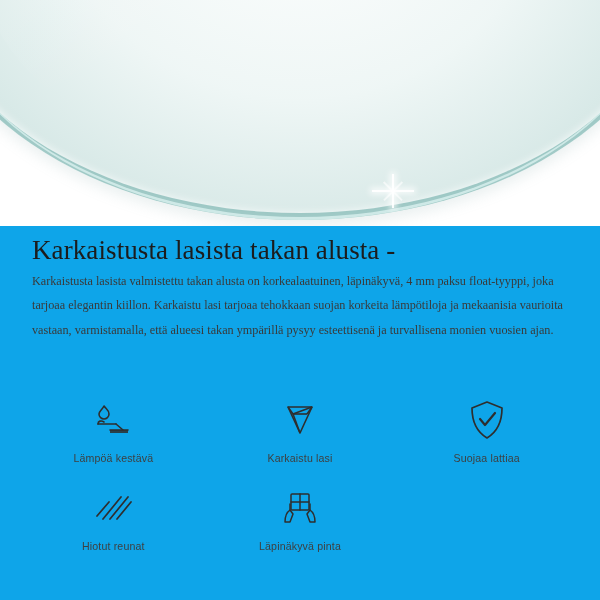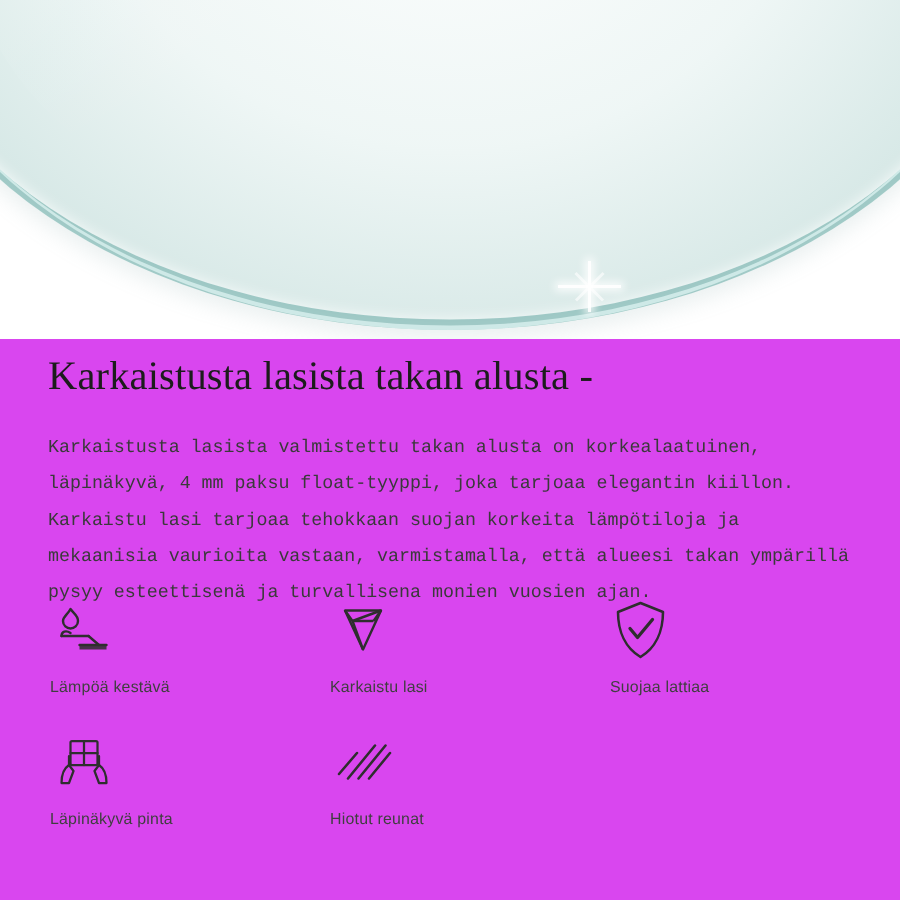--- a/index.html
+++ b/index.html
@@ -8,21 +8,21 @@
     height: 600px;
     overflow: hidden;
     background: #ffffff;
     font-family: "Liberation Sans", sans-serif;
   }
 
   .page {
     position: relative;
     width: 600px;
     height: 600px;
-    background: #d946ef;
+    background: #0ea5e9;
     overflow: hidden;
   }
 
   
   .hero {
     position: absolute;
     top: 0; left: 0;
     width: 600px;
     height: 226px;
     overflow: hidden;
@@ -126,22 +126,21 @@
   .headline {
     font-family: "Liberation Serif", serif;
     font-size: 27px;
     line-height: 1.36;
     color: #1c1c1c;
     font-weight: 400;
     letter-spacing: 0.1px;
   }
 
   .body-copy {
-    margin-top: 17px;
-    font-family: Liberation Mono, monospace;
+    font-family: Liberation Serif, serif;
     font-size: 12.2px;
     line-height: 2.0;
     color: #3a3a3a;
     width: 536px;
   }
 
   
   .features {
     position: absolute;
     top: 400px;
@@ -149,21 +148,21 @@
     width: 560px;
     display: grid;
     grid-template-columns: repeat(3, 1fr);
     grid-template-rows: 88px 88px;
     justify-items: center;
   }
 
   .feature {
     display: flex;
     flex-direction: column;
-    align-items: flex-start;
+    align-items: center;
     width: 160px;
   }
 
   .feature-icon {
     height: 40px;
     display: flex;
     align-items: center;
     justify-content: center;
   }
 
@@ -233,47 +232,47 @@
     </div>
 
     <div class="feature">
       <div class="feature-icon">
         <svg width="40" height="42" viewBox="0 0 40 42">
           <path d="M20 3 L35 9 C35 22, 30 33, 20 39 C10 33, 5 22, 5 9 Z" fill="none" stroke="#2e2e2e" stroke-width="1.7" stroke-linejoin="round"></path>
           <path d="M13 20 L18 26 L28 14" fill="none" stroke="#2e2e2e" stroke-width="2.2" stroke-linecap="round" stroke-linejoin="round"></path>
         </svg>
       </div>
       <div class="feature-label">Suojaa lattiaa</div>
+    </div>
+
+    <div class="feature">
+      <div class="feature-icon">
+        <svg width="44" height="38" viewBox="0 0 44 38">
+          <g fill="none" stroke="#2e2e2e" stroke-width="1.7" stroke-linecap="round">
+            <path d="M12 30 L30 8"></path>
+            <path d="M19 30 L37 8"></path>
+            <path d="M26 30 L40 13"></path>
+            <path d="M6 27 L18 13"></path>
+          </g>
+        </svg>
+      </div>
+      <div class="feature-label">Hiotut reunat</div>
     </div>
 
     <div class="feature">
       <div class="feature-icon">
         <svg width="46" height="40" viewBox="0 0 46 40">
           <g fill="none" stroke="#2e2e2e" stroke-width="1.5" stroke-linecap="round" stroke-linejoin="round">
             <rect x="14" y="6" width="18" height="16" rx="1"></rect>
             <path d="M14 14 L32 14"></path>
             <path d="M23 6 L23 22"></path>
             <path d="M8 34 C8 28, 10 24, 13 22 L16 26 L13 34 Z"></path>
             <path d="M38 34 C38 28, 36 24, 33 22 L30 26 L33 34 Z"></path>
             <path d="M13 22 L13 16"></path>
             <path d="M33 22 L33 16"></path>
           </g>
         </svg>
       </div>
       <div class="feature-label">Läpinäkyvä pinta</div>
     </div>
 
-    <div class="feature">
-      <div class="feature-icon">
-        <svg width="44" height="38" viewBox="0 0 44 38">
-          <g fill="none" stroke="#2e2e2e" stroke-width="1.7" stroke-linecap="round">
-            <path d="M12 30 L30 8"></path>
-            <path d="M19 30 L37 8"></path>
-            <path d="M26 30 L40 13"></path>
-            <path d="M6 27 L18 13"></path>
-          </g>
-        </svg>
-      </div>
-      <div class="feature-label">Hiotut reunat</div>
-    </div>
-
   </div>
 </div>
 
 </body></html>

